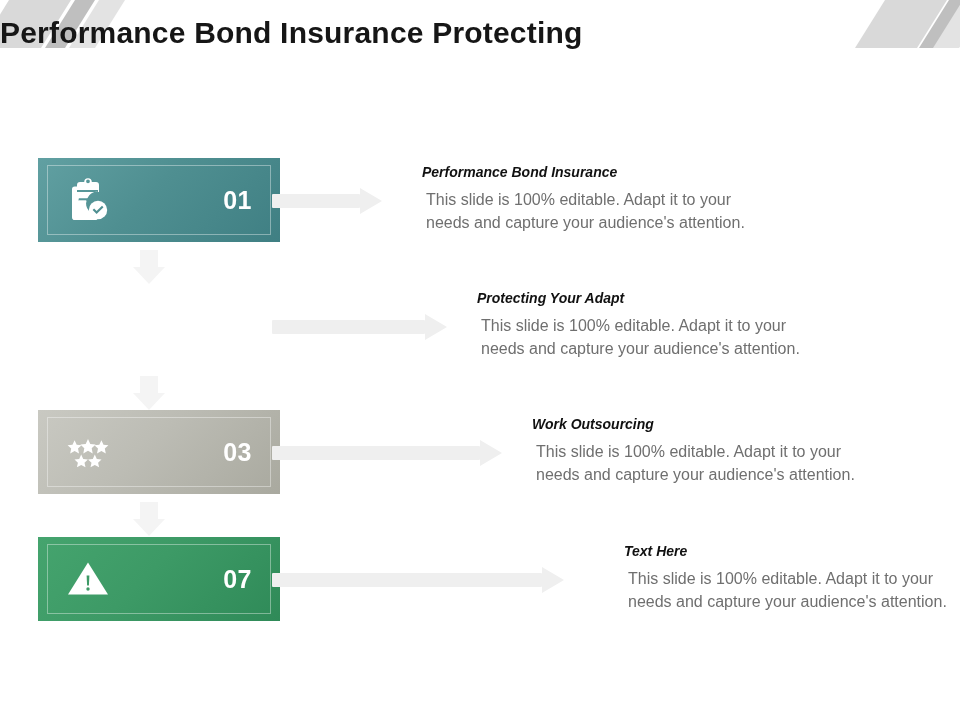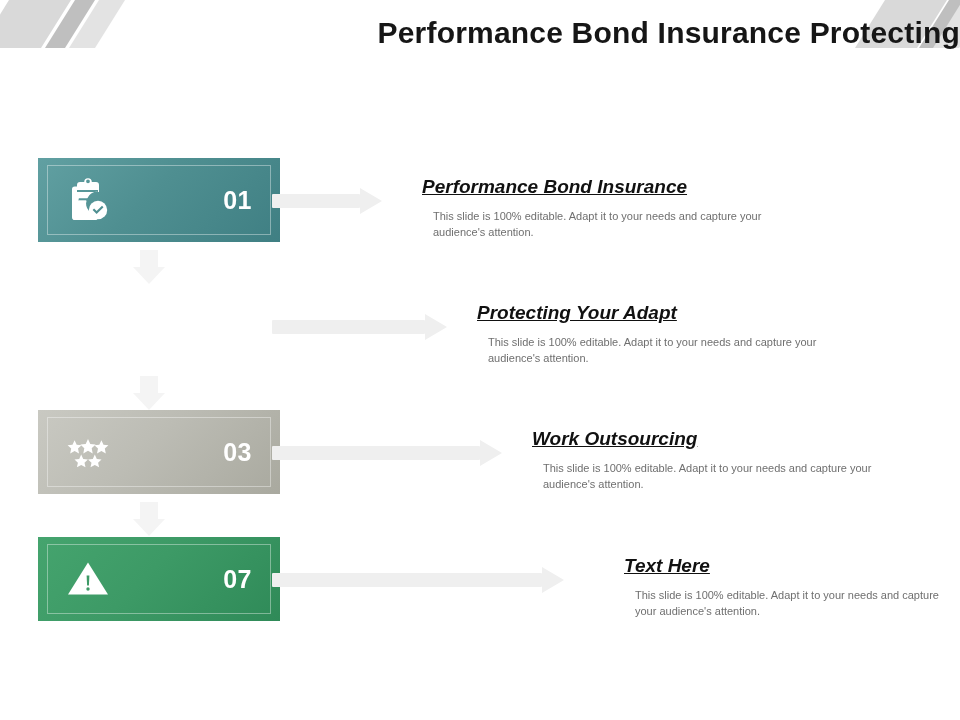--- a/index.html
+++ b/index.html
@@ -71,21 +71,21 @@
     background: #e3e3e3;
     transform: skewX(-32deg);
   }
 
   
   .slide-title {
     position: absolute;
     top: 16px;
     left: 0;
     width: 960px;
-    text-align: right;
+    text-align: left;
     font-size: 30px;
     font-weight: bold;
     color: #161616;
     letter-spacing: 0.2px;
     white-space: nowrap;
   }
 
   
   .row {
     position: absolute;
@@ -159,33 +159,32 @@
     width: 0;
     height: 0;
     border-top: 13px solid transparent;
     border-bottom: 13px solid transparent;
     border-left: 22px solid #efefef;
   }
 
   
   .textblock { position: absolute; top: 6px; }
   .tb-head {
-    font-size: 19px;
+    font-size: 14px;
     font-weight: bold;
     font-style: italic;
     color: #111111;
-    margin: 12px 0 8px 0;
+    margin: 0 0 8px 0;
     white-space: nowrap;
-    text-decoration: underline;
   }
   .tb-body {
-    font-size: 11px;
+    font-size: 16px;
     color: #6f6f6f;
     line-height: 1.45;
-    margin: 11px;
+    margin: 4px;
     max-width: 335px;
   }
 
   
   .arrow-down {
     position: absolute;
     left: 133px;
     width: 32px;
     height: 36px;
   }

